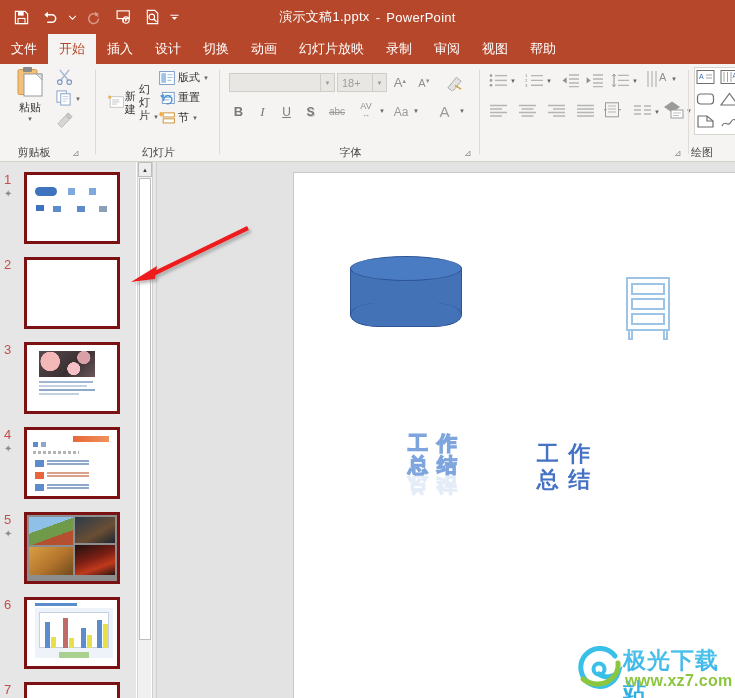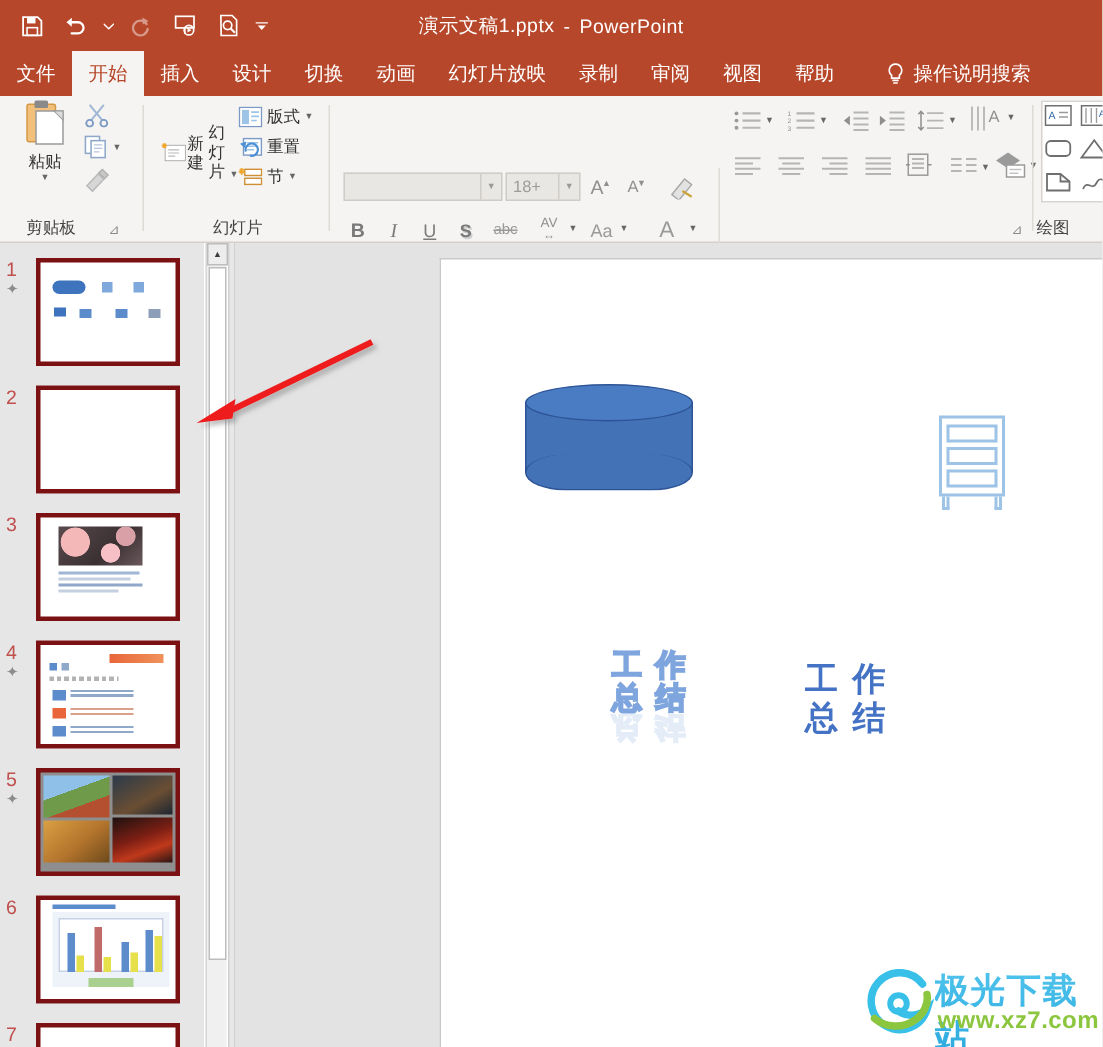--- a/index.html
+++ b/index.html
@@ -78,21 +78,21 @@
   
   #g-slide { left:97px; width:123px; }
   #newslide {
     position:absolute; left:10px; top:2px; width:46px; height:72px;
     display:flex; flex-direction:row; align-items:center; cursor:pointer;
   }
   #newslide .lbl { font-size:11px; color:#333; line-height:13px; text-align:center; margin-top:1px;}
   .srow { position:absolute; display:flex; align-items:center; gap:3px; cursor:pointer; font-size:11px; color:#333;}
 
   
-  #g-font { left:221px; width:259px;margin-top:42px; }
+  #g-font { left:221px; width:259px; }
   .fbox {
     position:absolute; background:#e9e7e4; border:1px solid #d0ccc7;
     display:flex; align-items:center; cursor:pointer;
   }
   .fbox .txt { flex:1; padding:0 4px; font-size:11px; color:#9c9c9c; }
   .fbox .dd { width:14px; height:100%; display:flex; align-items:center; justify-content:center;
     border-left:1px solid #d0ccc7; font-size:6px; color:#9a9a9a; }
   .fb { position:absolute; width:19px; height:19px; display:flex; align-items:center;
     justify-content:center; font-size:12px; color:#8f8f8f; cursor:pointer; }
 
@@ -282,27 +282,20 @@
   <div class="tab active">开始</div>
   <div class="tab">插入</div>
   <div class="tab">设计</div>
   <div class="tab">切换</div>
   <div class="tab">动画</div>
   <div class="tab">幻灯片放映</div>
   <div class="tab">录制</div>
   <div class="tab">审阅</div>
   <div class="tab">视图</div>
   <div class="tab">帮助</div>
-  <div id="tellme">
-    <svg width="12" height="15" viewBox="0 0 12 15">
-      <path d="M6 0.8a4.1 4.1 0 0 1 2.6 7.3v2H3.4v-2A4.1 4.1 0 0 1 6 0.8z" fill="none" stroke="#fff" stroke-width="1.1"></path>
-      <path d="M3.9 11.6h4.2M4.5 13.3h3" stroke="#fff" stroke-width="1.1"></path>
-    </svg>
-    <span>操作说明搜索</span>
-  </div>
 </div>
 
 <div id="ribbon">
 
   <div class="grp" id="g-clip">
     <div class="grp-body">
       <div id="paste">
         <svg width="30" height="32" viewBox="0 0 30 32">
           <rect x="3" y="3.5" width="19" height="25" rx="1.5" fill="#f2c07a" stroke="#d39a45"></rect>
           <rect x="8" y="1" width="9" height="5" rx="1" fill="#8a8a8a"></rect>

